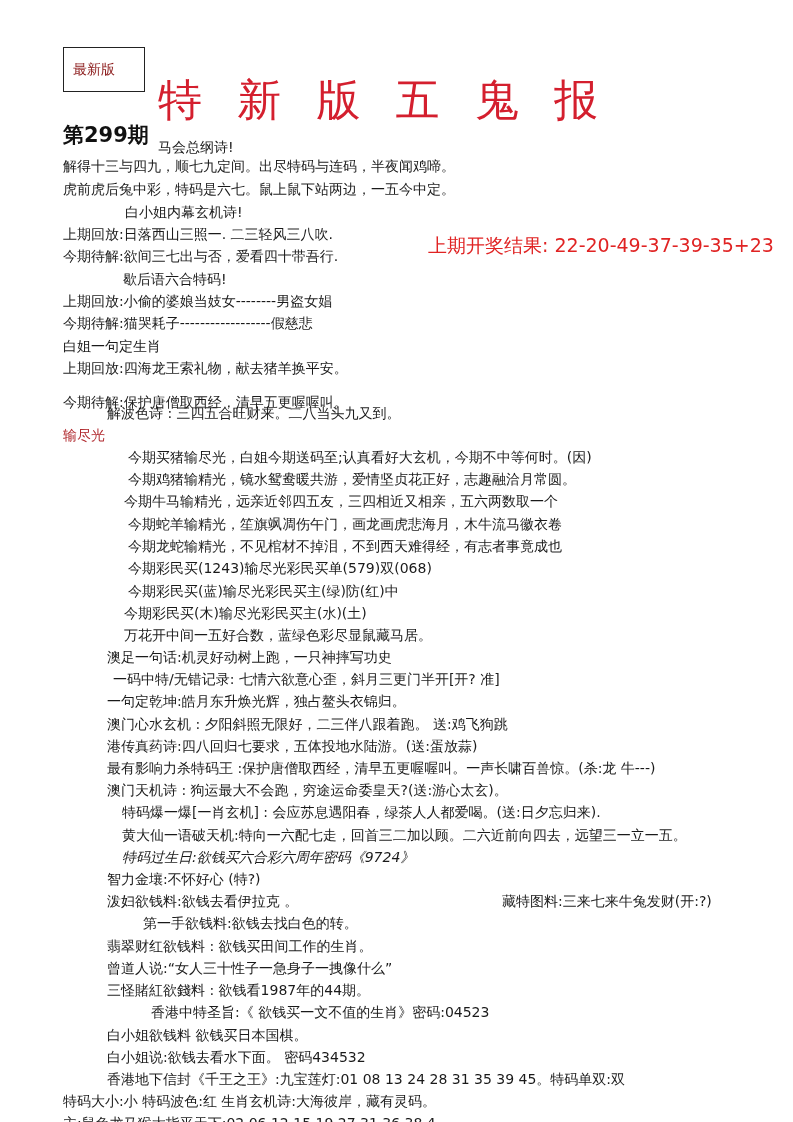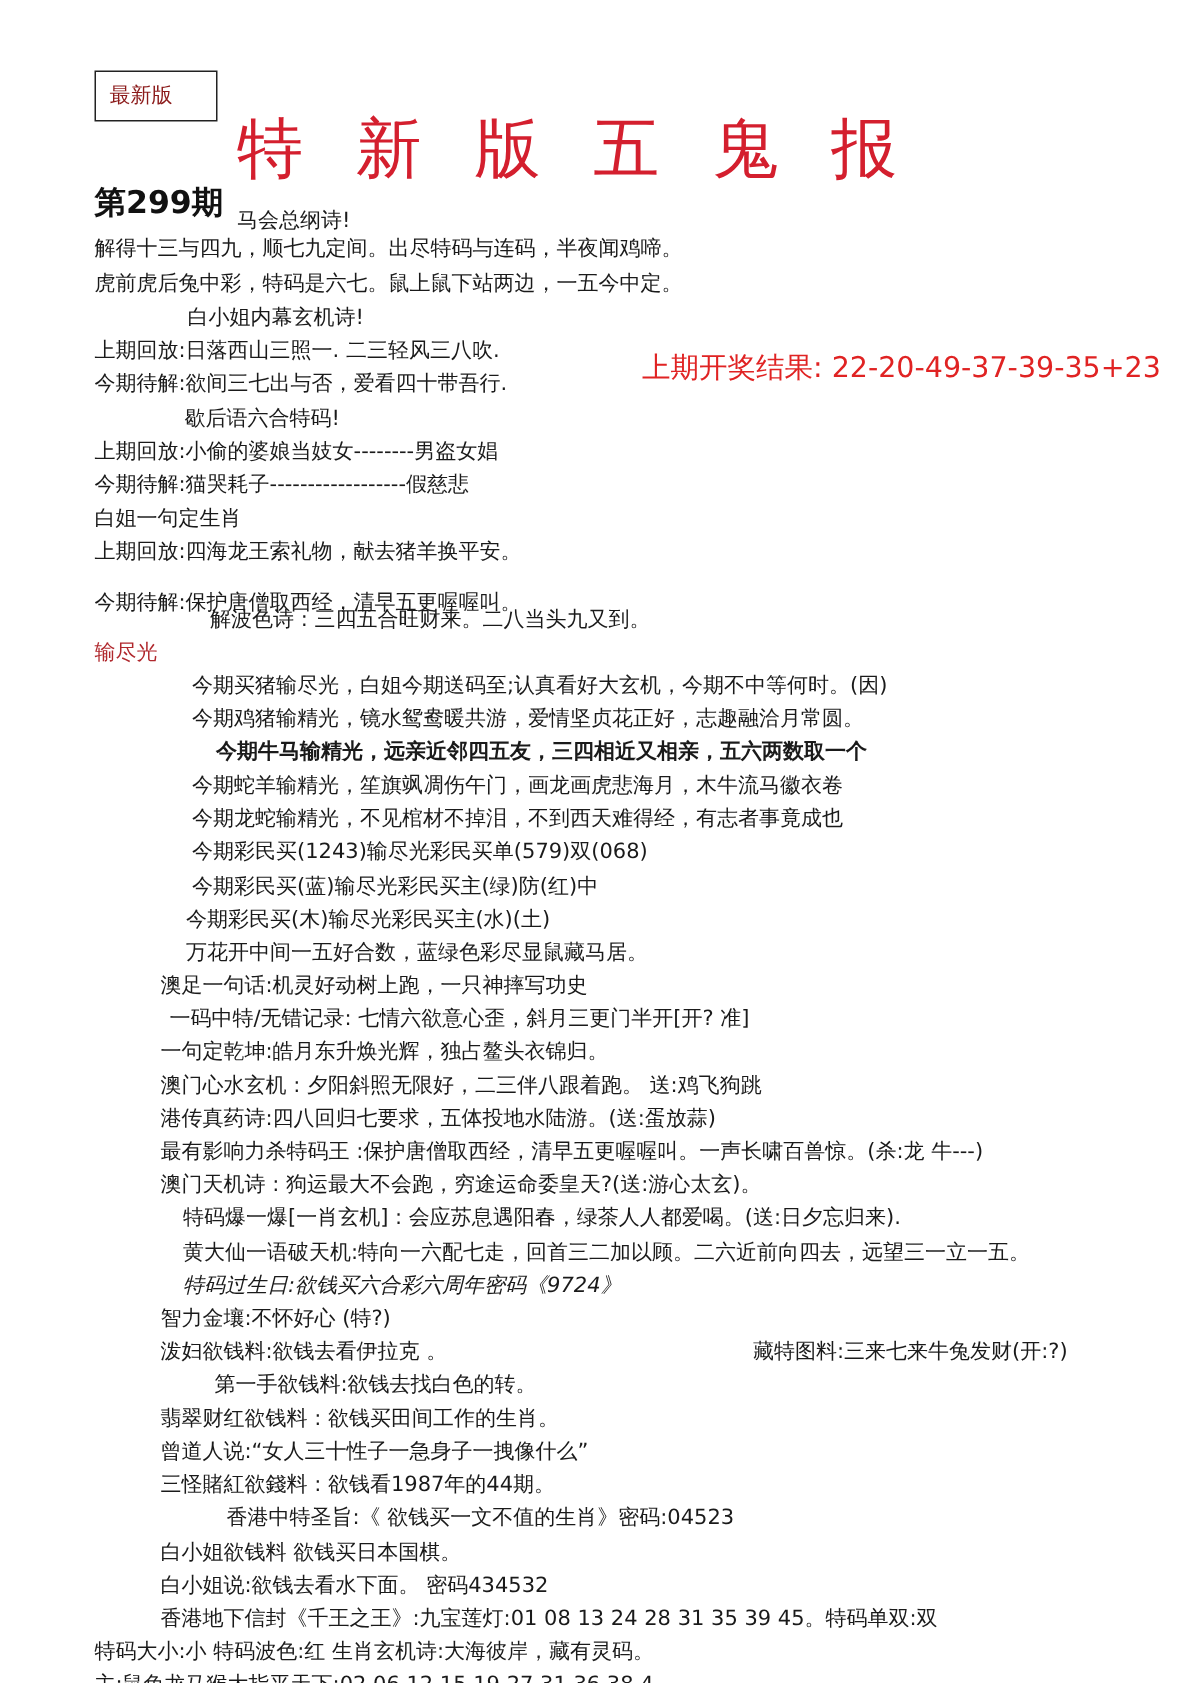--- a/index.html
+++ b/index.html
@@ -1,18 +1,18 @@
 <!DOCTYPE html>
 <html><head>
   <meta charset="utf-8">
   <style>
     html, body { margin: 0; padding: 0; background: #ffffff; }
     body { width: 793px; height: 1122px; position: relative; overflow: hidden;
       font-family: "DejaVu Sans", "Liberation Sans", sans-serif; color: #111; }
-    .badge { position: absolute; left: 63px; top: 47px; width: 82px; height: 34px;
+    .badge { position: absolute; left: 63px; top: 47px; width: 82px; height: 45px;
       border: 1.5px solid #222; box-sizing: border-box; display: flex; align-items: center;
       padding-left: 9px; font-size: 14px; color: #8b1a1a; }
     .title { position: absolute; left: 158px; top: 74px; width: 440px; display: flex;
       justify-content: space-between; font-family: "DejaVu Serif", "Liberation Serif", serif;
       font-size: 44px; color: #d41f2e; letter-spacing: 0; line-height: 52px; }
     .issue { position: absolute; left: 63px; top: 121px; font-size: 21px; font-weight: bold; color: #111; }
     .line { position: absolute; font-size: 14px; line-height: 22px; white-space: nowrap; color: #1a1a1a; }
     .red-line { color: #e02323; font-size: 19px; }
     .darkred { color: #b0282d; }
   </style>
@@ -45,25 +45,25 @@
     <div class="line" style="left: 63px; top: 178px;">虎前虎后兔中彩，特码是六七。鼠上鼠下站两边，一五今中定。</div>
     <div class="line" style="left: 125px; top: 201px;">白小姐内幕玄机诗!</div>
     <div class="line" style="left: 63px; top: 223px;">上期回放:日落西山三照一. 二三轻风三八吹.</div>
     <div class="line" style="left: 63px; top: 245px;">今期待解:欲间三七出与否，爱看四十带吾行.</div>
     <div class="line" style="left: 123px; top: 268px;">歇后语六合特码!</div>
     <div class="line" style="left: 63px; top: 290px;">上期回放:小偷的婆娘当妓女--------男盗女娼</div>
     <div class="line" style="left: 63px; top: 312px;">今期待解:猫哭耗子------------------假慈悲</div>
     <div class="line" style="left: 63px; top: 335px;">白姐一句定生肖</div>
     <div class="line" style="left: 63px; top: 357px;">上期回放:四海龙王索礼物，献去猪羊换平安。</div>
     <div class="line" style="left: 63px; top: 391px;">今期待解:保护唐僧取西经，清早五更喔喔叫。</div>
-    <div class="line" style="left: 107px; top: 402px; margin-left: 33px;">解波色诗 : 三四五合旺财来。二八当头九又到。</div>
+    <div class="line" style="left: 107px; top: 402px;">解波色诗 : 三四五合旺财来。二八当头九又到。</div>
     <div class="line darkred" style="left: 63px; top: 424px; text-align: right;">输尽光</div>
     <div class="line" style="left: 128px; top: 446px;">今期买猪输尽光，白姐今期送码至;认真看好大玄机，今期不中等何时。(因)</div>
     <div class="line" style="left: 128px; top: 468px;">今期鸡猪输精光，镜水鸳鸯暖共游，爱情坚贞花正好，志趣融洽月常圆。</div>
-    <div class="line" style="left: 144px; top: 490px; font-weight: bold;">今期牛马输精光，远亲近邻四五友，三四相近又相亲，五六两数取一个</div>
+    <div class="line" style="left: 124px; top: 490px;">今期牛马输精光，远亲近邻四五友，三四相近又相亲，五六两数取一个</div>
     <div class="line" style="left: 128px; top: 513px;">今期蛇羊输精光，笙旗飒凋伤午门，画龙画虎悲海月，木牛流马徽衣卷</div>
     <div class="line" style="left: 128px; top: 535px;">今期龙蛇输精光，不见棺材不掉泪，不到西天难得经，有志者事竟成也</div>
     <div class="line" style="left: 128px; top: 557px;">今期彩民买(1243)输尽光彩民买单(579)双(068)</div>
     <div class="line" style="left: 128px; top: 580px;">今期彩民买(蓝)输尽光彩民买主(绿)防(红)中</div>
     <div class="line" style="left: 124px; top: 602px;">今期彩民买(木)输尽光彩民买主(水)(土)</div>
     <div class="line" style="left: 124px; top: 624px;">万花开中间一五好合数，蓝绿色彩尽显鼠藏马居。</div>
     <div class="line" style="left: 107px; top: 646px;">澳足一句话:机灵好动树上跑，一只神摔写功史</div>
     <div class="line" style="left: 113px; top: 668px;">一码中特/无错记录:  七情六欲意心歪，斜月三更门半开[开? 准]</div>
     <div class="line" style="left: 107px; top: 690px;">一句定乾坤:皓月东升焕光辉，独占鳌头衣锦归。</div>
     <div class="line" style="left: 107px; top: 713px;">澳门心水玄机 : 夕阳斜照无限好，二三伴八跟着跑。 送:鸡飞狗跳</div>

